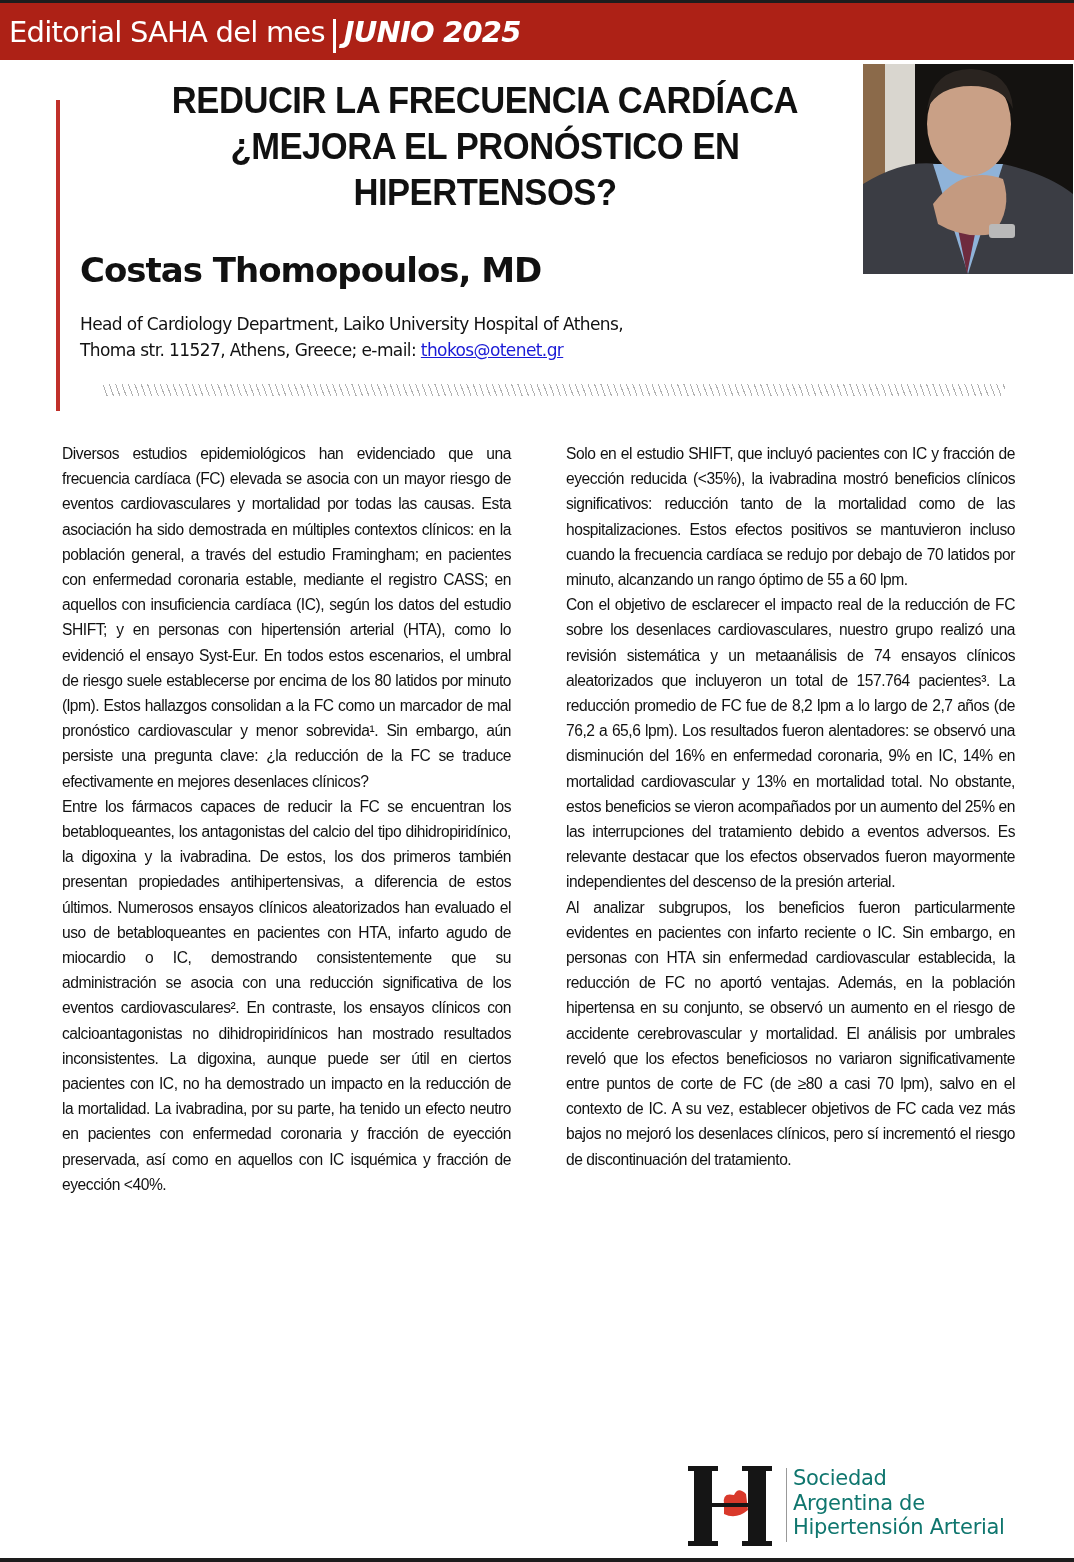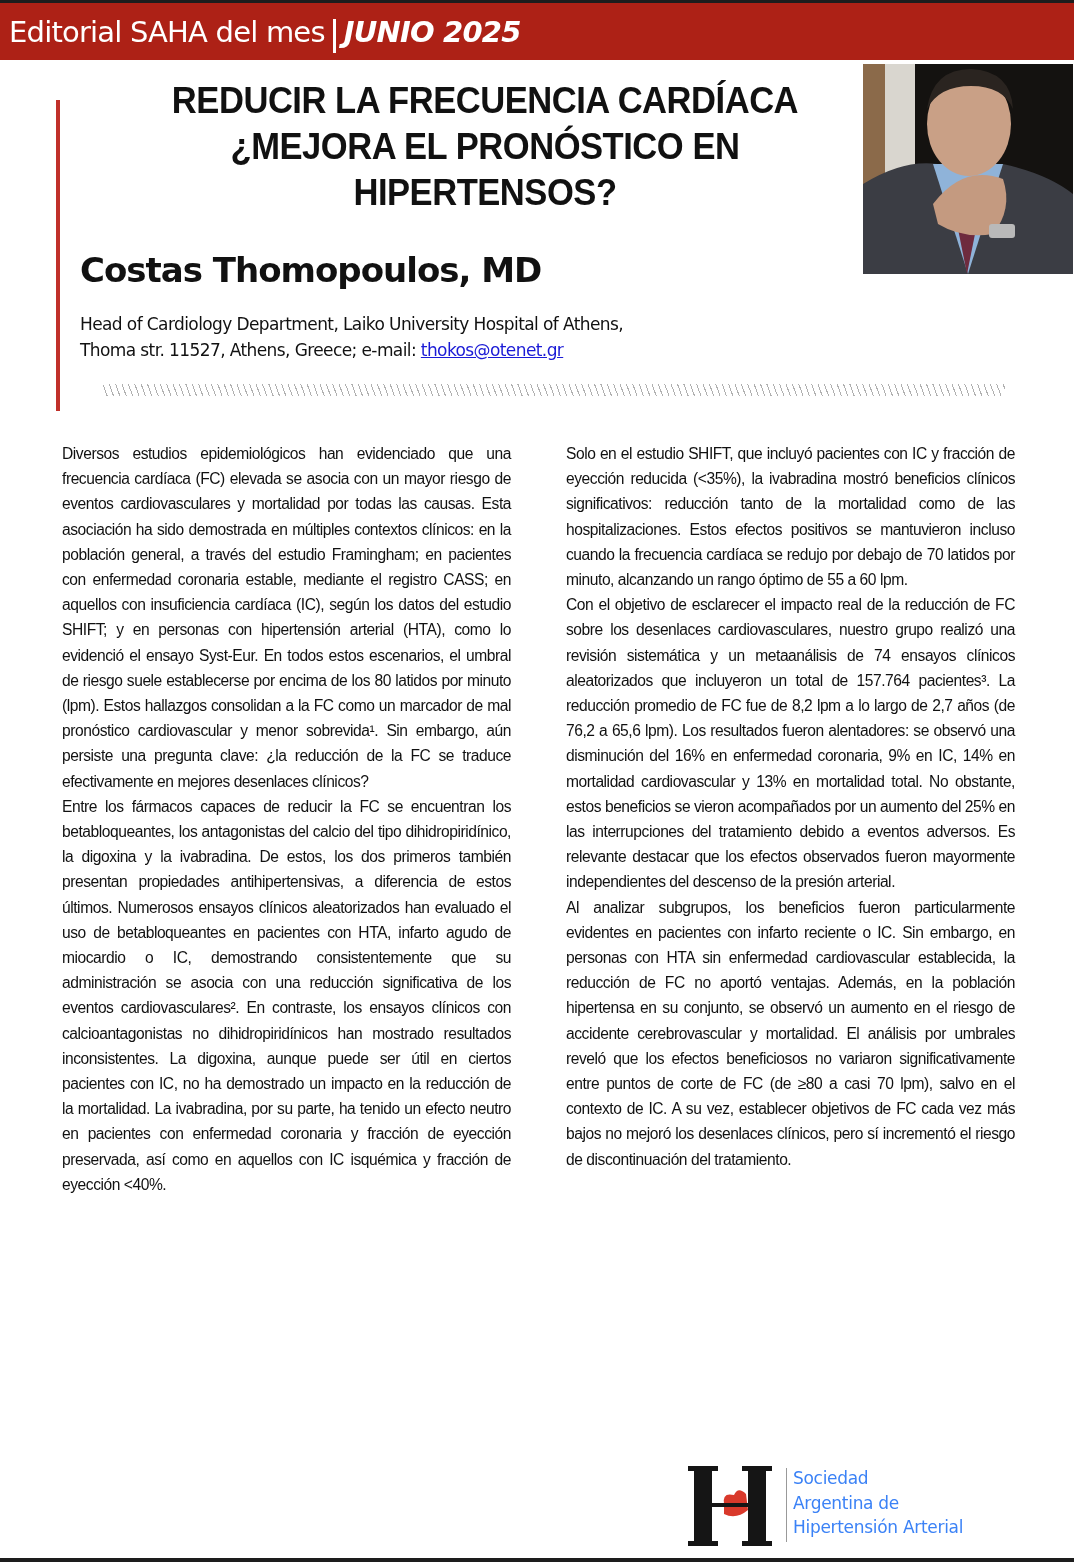--- a/index.html
+++ b/index.html
@@ -42,21 +42,21 @@
   .col {
     position: absolute; font-family: Liberation Sans, sans-serif; font-size: 15.6px; line-height: 25.2px;
     text-align: justify; letter-spacing: -0.45px; color: #111;
   }
   .col p { margin: 0; }
   .col-left { left: 62px; top: 441px; width: 449px; }
   .col-right { left: 566px; top: 441px; width: 449px; }
   .logo { position: absolute; left: 686px; top: 1462px; width: 360px; height: 90px; }
   .logo-text {
     position: absolute; left: 793px; top: 1466px;
-    font-family: "DejaVu Sans", sans-serif; font-size: 17px; line-height: 24.5px; color: #3b82f6; letter-spacing: -0.3px;
+    font-family: "DejaVu Sans", sans-serif; font-size: 21px; line-height: 24.5px; color: #0f766e; letter-spacing: -0.3px;
   }
   .logo-divider { position: absolute; left: 786px; top: 1468px; width: 1px; height: 74px; background: #999; }
   .bottomline { position: absolute; left: 0; top: 1558px; width: 1074px; height: 4px; background: #1d1d1d; }
 </style>
 </head>
 <body>
 
 <div class="topline"></div>
 
 <div class="header-band">

